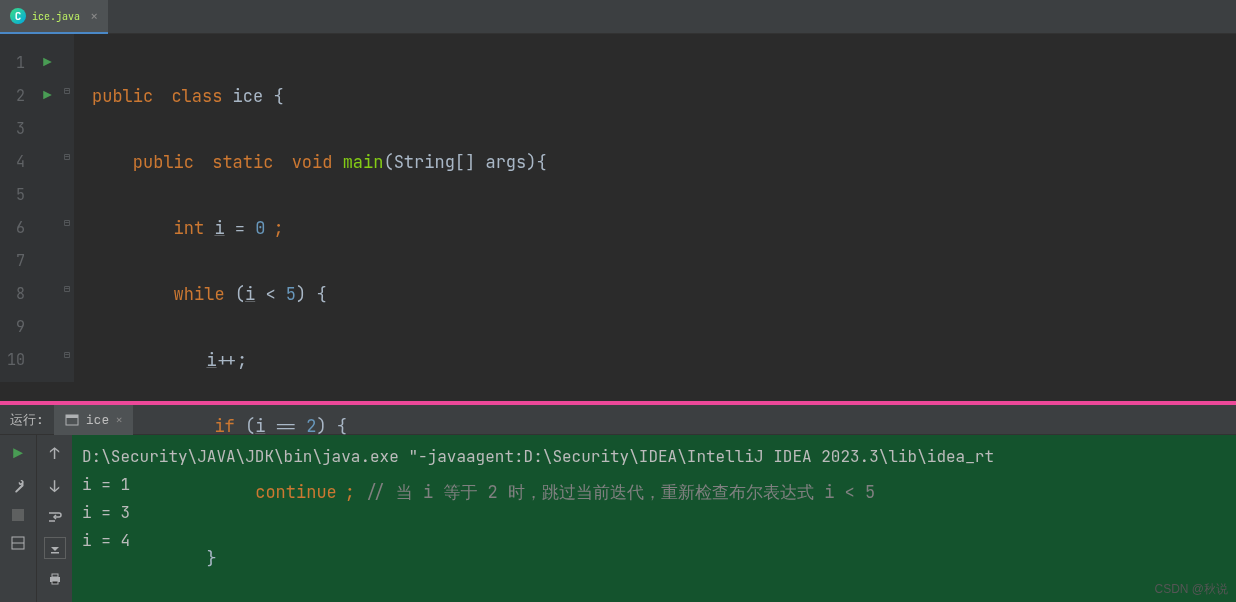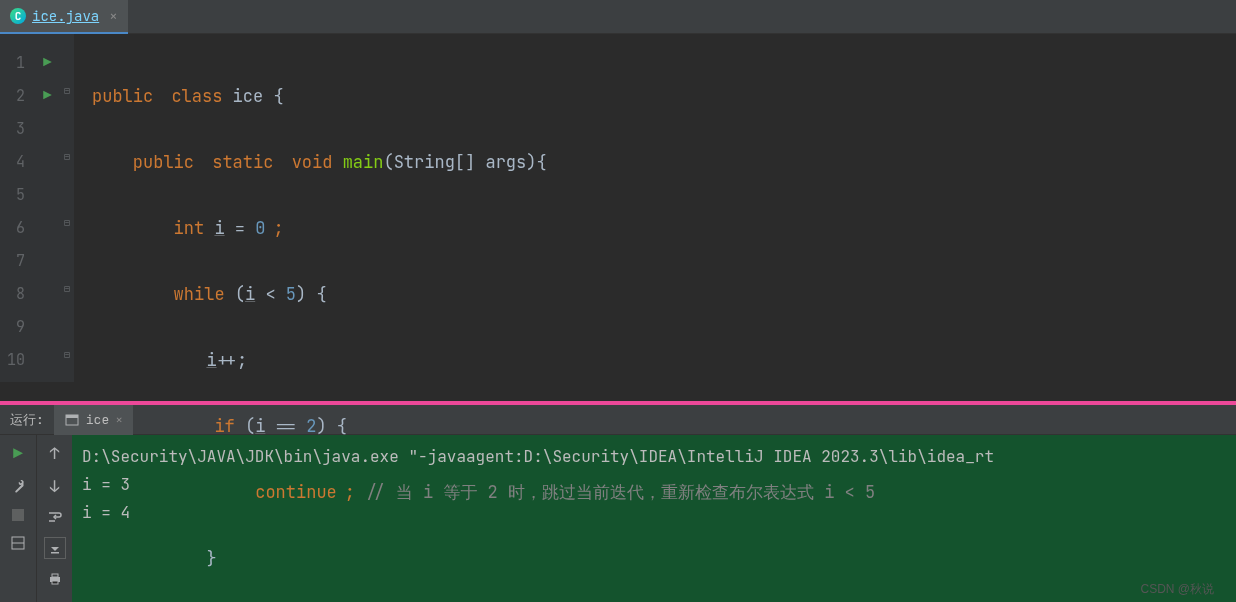--- a/index.html
+++ b/index.html
@@ -1,20 +1,20 @@
 <!DOCTYPE html>
 <html><head>
 <meta charset="utf-8">
 <style>
 * { margin:0; padding:0; box-sizing:border-box; }
 body { background:#2b2b2b; font-family:"JetBrains Mono","Consolas",monospace; font-size:17px; color:#a9b7c6; width:1236px; height:602px; overflow:hidden; position:relative; }
 .tabs { height:34px; background:#3c3f41; display:flex; border-bottom:1px solid #323232; }
 .tab { display:flex; align-items:center; padding:0 10px; background:#4e5254; border-bottom:2px solid #4a88c7; gap:6px; height:34px; }
 .tab-icon { width:16px; height:16px; border-radius:50%; background:linear-gradient(135deg,#3ddc84,#00a8e1); display:flex; align-items:center; justify-content:center; font-size:11px; color:#fff; font-weight:bold; }
-.tab-name { color:#7dd3fc; font-size:14px;text-decoration:underline; }
+.tab-name { color:#bef264; font-size:10px; }
 .tab-close { color:#888; font-size:14px; margin-left:4px; cursor:pointer; }
 .editor { flex:1; display:flex; background:#2b2b2b; height:348px; }
 .gutter { width:35px; background:#313335; color:#606366; text-align:right; padding-right:10px; padding-top:13px; line-height:33px; font-size:15px; }
 .run-gutter { width:25px; background:#313335; padding-top:12px; line-height:33px; }
 .run-arrow { color:#499c54; font-size:14px; text-align:center; height:33px; display:flex; align-items:center; justify-content:center; }
 .fold-gutter { width:14px; background:#313335; padding-top:12px; line-height:33px; position:relative; }
 .fold-mark { position:absolute; left:1px; color:#606366; font-size:10px; width:12px; text-align:center; }
 .code { padding:13px 0 0 10px; line-height:33px; white-space:pre; }
 .kw { color:#cc7832;margin-left:8px; }
 .num { color:#6897bb; }
@@ -28,21 +28,21 @@
 .tw-tab-icon { width:16px; height:16px; display:flex; align-items:center; justify-content:center; }
 .tw-tab-name { color:#bbb; font-size:13px; }
 .tw-tab-close { color:#888; font-size:13px; }
 .tw-body { display:flex; height:190px; }
 .tw-actions-col { width:36px; background:#3c3f41; display:flex; flex-direction:column; align-items:center; padding-top:8px; gap:14px; }
 .tw-actions-col2 { width:36px; background:#3c3f41; display:flex; flex-direction:column; align-items:center; padding-top:8px; gap:12px; border-left:1px solid #323232; }
 .act-run { color:#499c54; font-size:16px; }
 .act-icon { color:#afb1b3; font-size:16px; cursor:pointer; }
 .act-box { width:22px; height:22px; border:1px solid #5e6060; display:flex; align-items:center; justify-content:center; font-size:12px; color:#afb1b3; }
 .console { flex:1; padding:8px 10px; line-height:28px; color:#bbb; font-size:16px; position:relative; }
-.watermark { position:absolute; right:22px; bottom:4px; font-size:12px; color:#555; font-family:sans-serif; }
+.watermark { position:absolute; right:8px; bottom:4px; font-size:12px; color:#555; font-family:sans-serif; }
 svg { display:block; }
 </style>
 </head>
 <body>
 
 <div class="tabs">
   <div class="tab">
     <span class="tab-icon">C</span>
     <span class="tab-name">ice.java</span>
     <span class="tab-close">×</span>
@@ -140,19 +140,20 @@
       <span class="act-icon">
           <svg width="16" height="16" viewBox="0 0 16 16" fill="#afb1b3">
             <rect x="3" y="6" width="10" height="5"></rect>
             <rect x="5" y="3" width="6" height="3" fill="none" stroke="#afb1b3"></rect>
             <rect x="5" y="10" width="6" height="3" fill="#2b2b2b" stroke="#afb1b3"></rect>
           </svg>
         </span>
     </div>
     <div class="console">
       <div>D:\Security\JAVA\JDK\bin\java.exe "-javaagent:D:\Security\IDEA\IntelliJ IDEA 2023.3\lib\idea_rt</div>
+      <div>i = 1</div>
       <div>i = 3</div>
       <div>i = 4</div>
     </div>
   </div>
 </div>
 
 <div class="watermark">CSDN @秋说</div>
 
 </body></html>

